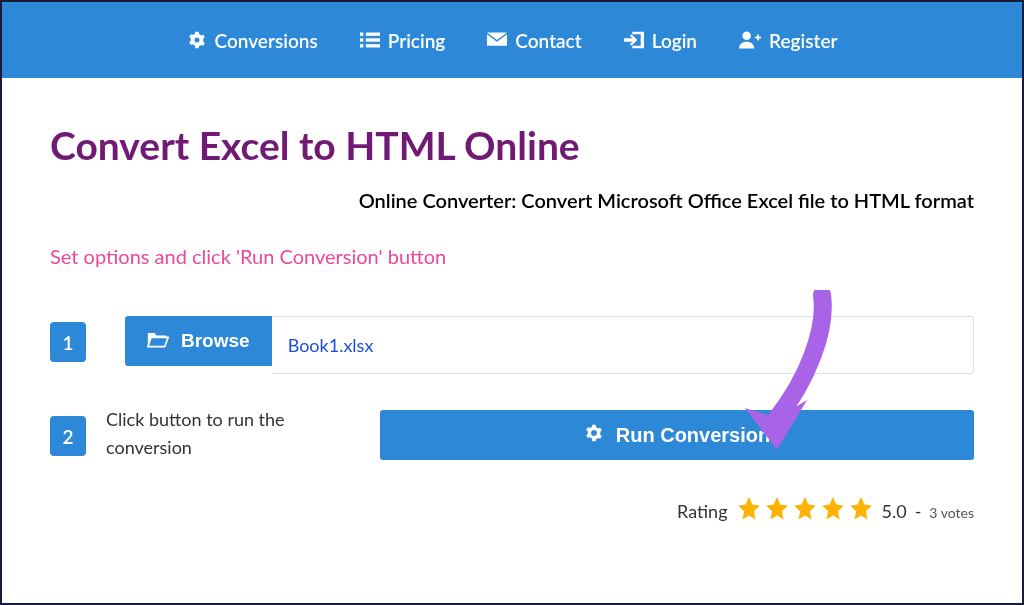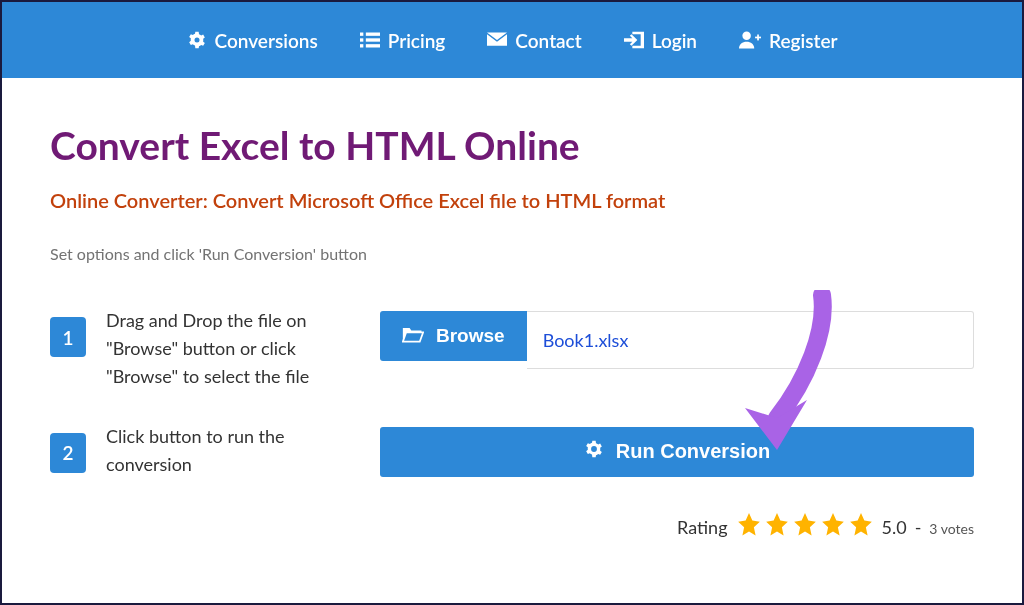--- a/index.html
+++ b/index.html
@@ -38,26 +38,27 @@
 }
 h1 {
   font-size: 39px;
   font-weight: 700;
   color: #701a75;
   margin-bottom: 20px;
 }
 .subtitle {
   font-size: 20px;
   font-weight: 600;
-  color: #c2410c;
+  color: #000000;
   margin-bottom: 32px;
+  text-align: right;
 }
 .instruction {
-  font-size: 16px;
-  color: #737373;
+  font-size: 20px;
+  color: #ec4899;
   margin-bottom: 42px;
 }
 
 .step {
   display: flex;
   align-items: flex-start;
   margin-bottom: 30px;
 }
 .step-num {
   width: 36px;
@@ -208,21 +209,20 @@
   </div>
 </div>
 
 <div class="container">
   <h1>Convert Excel to HTML Online</h1>
   <div class="subtitle">Online Converter: Convert Microsoft Office Excel file to HTML format</div>
   <div class="instruction">Set options and click 'Run Conversion' button</div>
 
   <div class="step">
     <div class="step-num">1</div>
-    <div class="step-text">Drag and Drop the file on "Browse" button or click "Browse" to select the file</div>
     <div class="step-ctrl">
       <button class="browse-btn">
         <span class="icon">
           <svg width="22" height="18" viewBox="0 0 26 20" fill="none" stroke="#fff" stroke-width="2">
               <path d="M1 3h8l2 3h12v2H5L1 19V3Z" fill="#fff" stroke="none"></path>
               <path d="M5 8h20l-4 11H1L5 8Z" fill="#2d88d7"></path>
             </svg>
         </span>
         <span>Browse</span>
       </button>

